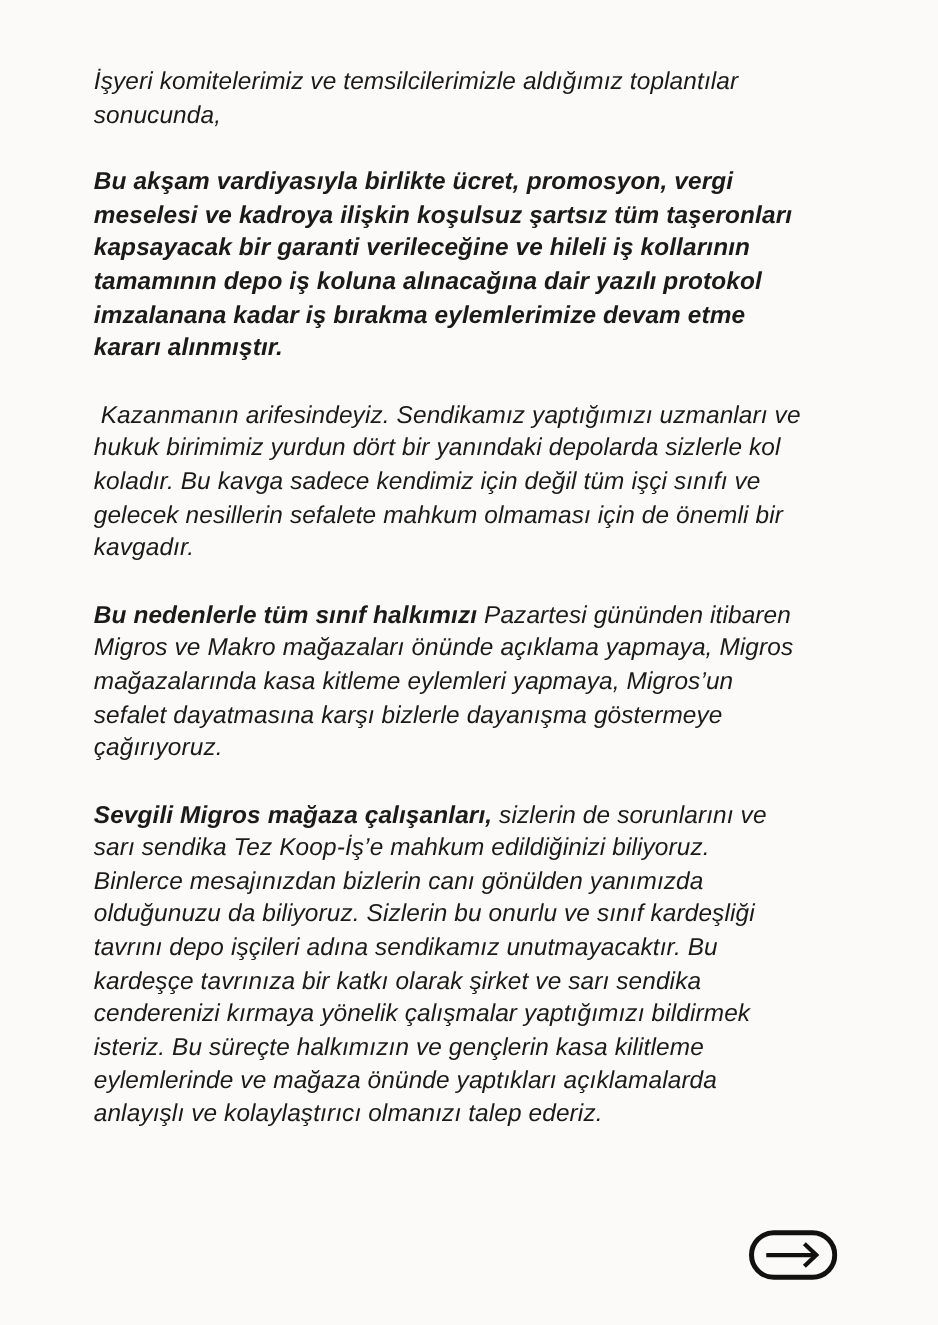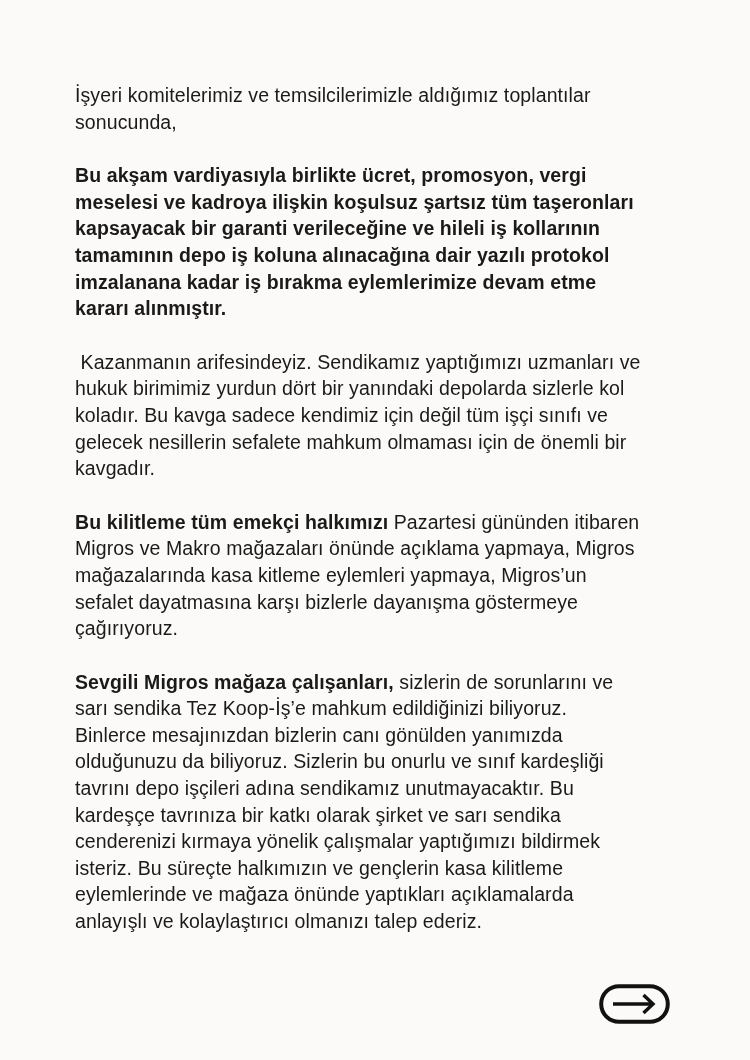--- a/index.html
+++ b/index.html
@@ -8,23 +8,24 @@
     width: 750px;
     height: 1060px;
     background: #fbfaf8;
     font-family: "Liberation Sans", "DejaVu Sans", sans-serif;
     position: relative;
     overflow: hidden;
   }
   .doc {
     position: absolute;
     left: 75px;
-    top: 82px;
+    top: 52px;
     width: 568px;
     color: #1a1a1a;
+    font-style: italic;
   }
   .doc p {
     margin: 0 0 27px 0;
     font-size: 19.5px;
     line-height: 26.6px;
     letter-spacing: 0.1px;
     white-space: pre-wrap;
   }
   .doc p span.b { font-weight: bold; }
   .next-btn {
@@ -41,21 +42,21 @@
   }
   .next-btn svg { display: block; }
 </style>
 </head>
 <body style="background: rgb(251, 250, 248);">
 
 <div class="doc" id="doc" style="color: rgb(26, 26, 26);">
     <p><span>İşyeri komitelerimiz ve temsilcilerimizle aldığımız toplantılar sonucunda,</span></p>
     <p><span class="b">Bu akşam vardiyasıyla birlikte ücret, promosyon, vergi meselesi ve kadroya ilişkin koşulsuz şartsız tüm taşeronları kapsayacak bir garanti verileceğine ve hileli iş kollarının tamamının depo iş koluna alınacağına dair yazılı protokol imzalanana kadar iş bırakma eylemlerimize devam etme kararı alınmıştır.</span></p>
     <p><span> Kazanmanın arifesindeyiz. Sendikamız yaptığımızı uzmanları ve hukuk birimimiz yurdun dört bir yanındaki depolarda sizlerle kol koladır. Bu kavga sadece kendimiz için değil tüm işçi sınıfı ve gelecek nesillerin sefalete mahkum olmaması için de önemli bir kavgadır.</span></p>
-    <p><span class="b">Bu kilitleme tüm emekçi halkımızı</span><span> Pazartesi gününden itibaren Migros ve Makro mağazaları önünde açıklama yapmaya, Migros mağazalarında kasa kitleme eylemleri yapmaya, Migros’un sefalet dayatmasına karşı bizlerle dayanışma göstermeye çağırıyoruz.</span></p>
+    <p><span class="b">Bu nedenlerle tüm sınıf halkımızı</span><span> Pazartesi gününden itibaren Migros ve Makro mağazaları önünde açıklama yapmaya, Migros mağazalarında kasa kitleme eylemleri yapmaya, Migros’un sefalet dayatmasına karşı bizlerle dayanışma göstermeye çağırıyoruz.</span></p>
     <p><span class="b">Sevgili Migros mağaza çalışanları,</span><span> sizlerin de sorunlarını ve sarı sendika Tez Koop-İş’e mahkum edildiğinizi biliyoruz. Binlerce mesajınızdan bizlerin canı gönülden yanımızda olduğunuzu da biliyoruz. Sizlerin bu onurlu ve sınıf kardeşliği tavrını depo işçileri adına sendikamız unutmayacaktır. Bu kardeşçe tavrınıza bir katkı olarak şirket ve sarı sendika cenderenizi kırmaya yönelik çalışmalar yaptığımızı bildirmek isteriz. Bu süreçte halkımızın ve gençlerin kasa kilitleme eylemlerinde ve mağaza önünde yaptıkları açıklamalarda anlayışlı ve kolaylaştırıcı olmanızı talep ederiz.</span></p>
   </div>
 
 <button class="next-btn">
   <span>
     <svg width="71" height="40" viewBox="0 0 71 40" aria-hidden="true">
       <rect x="2.2" y="2.2" width="66.6" height="35.6" rx="17.8" fill="none" stroke="#111111" stroke-width="4"></rect>
       <line x1="14" y1="20" x2="53" y2="20" stroke="#111111" stroke-width="3.4"></line>
       <path d="M44.5 11 L54 20 L44.5 29" fill="none" stroke="#111111" stroke-width="3.4" stroke-linejoin="miter"></path>
     </svg>

